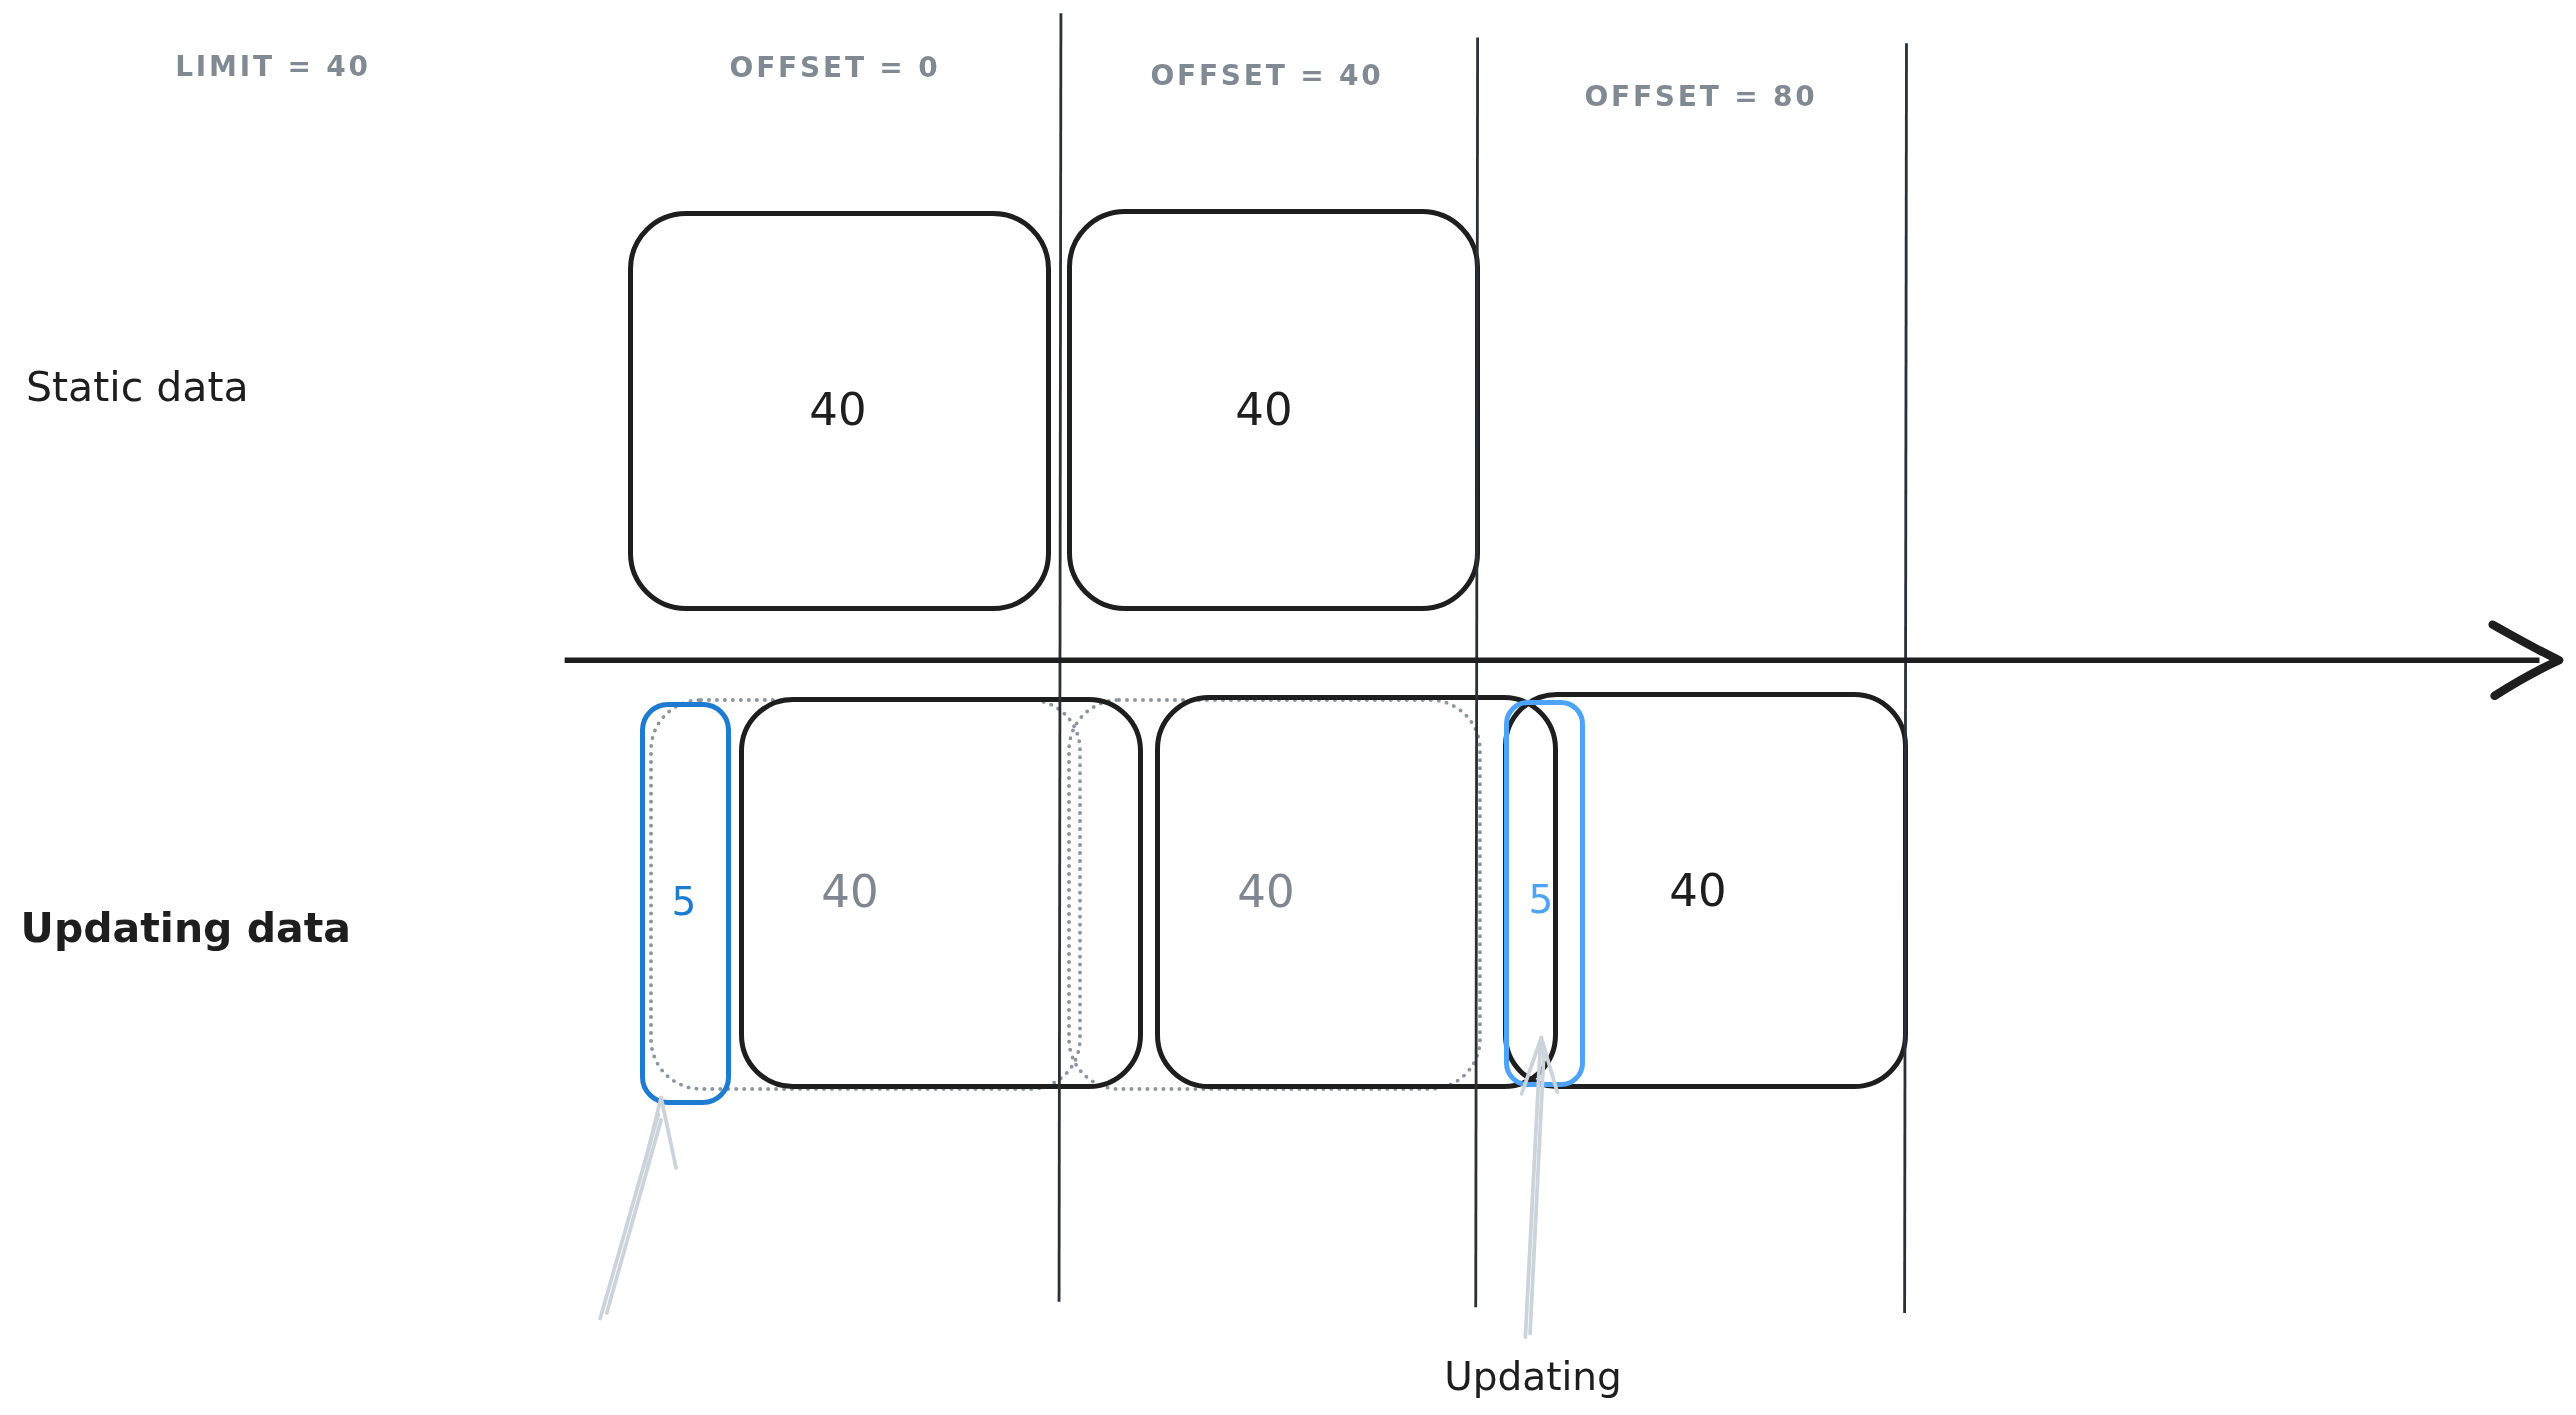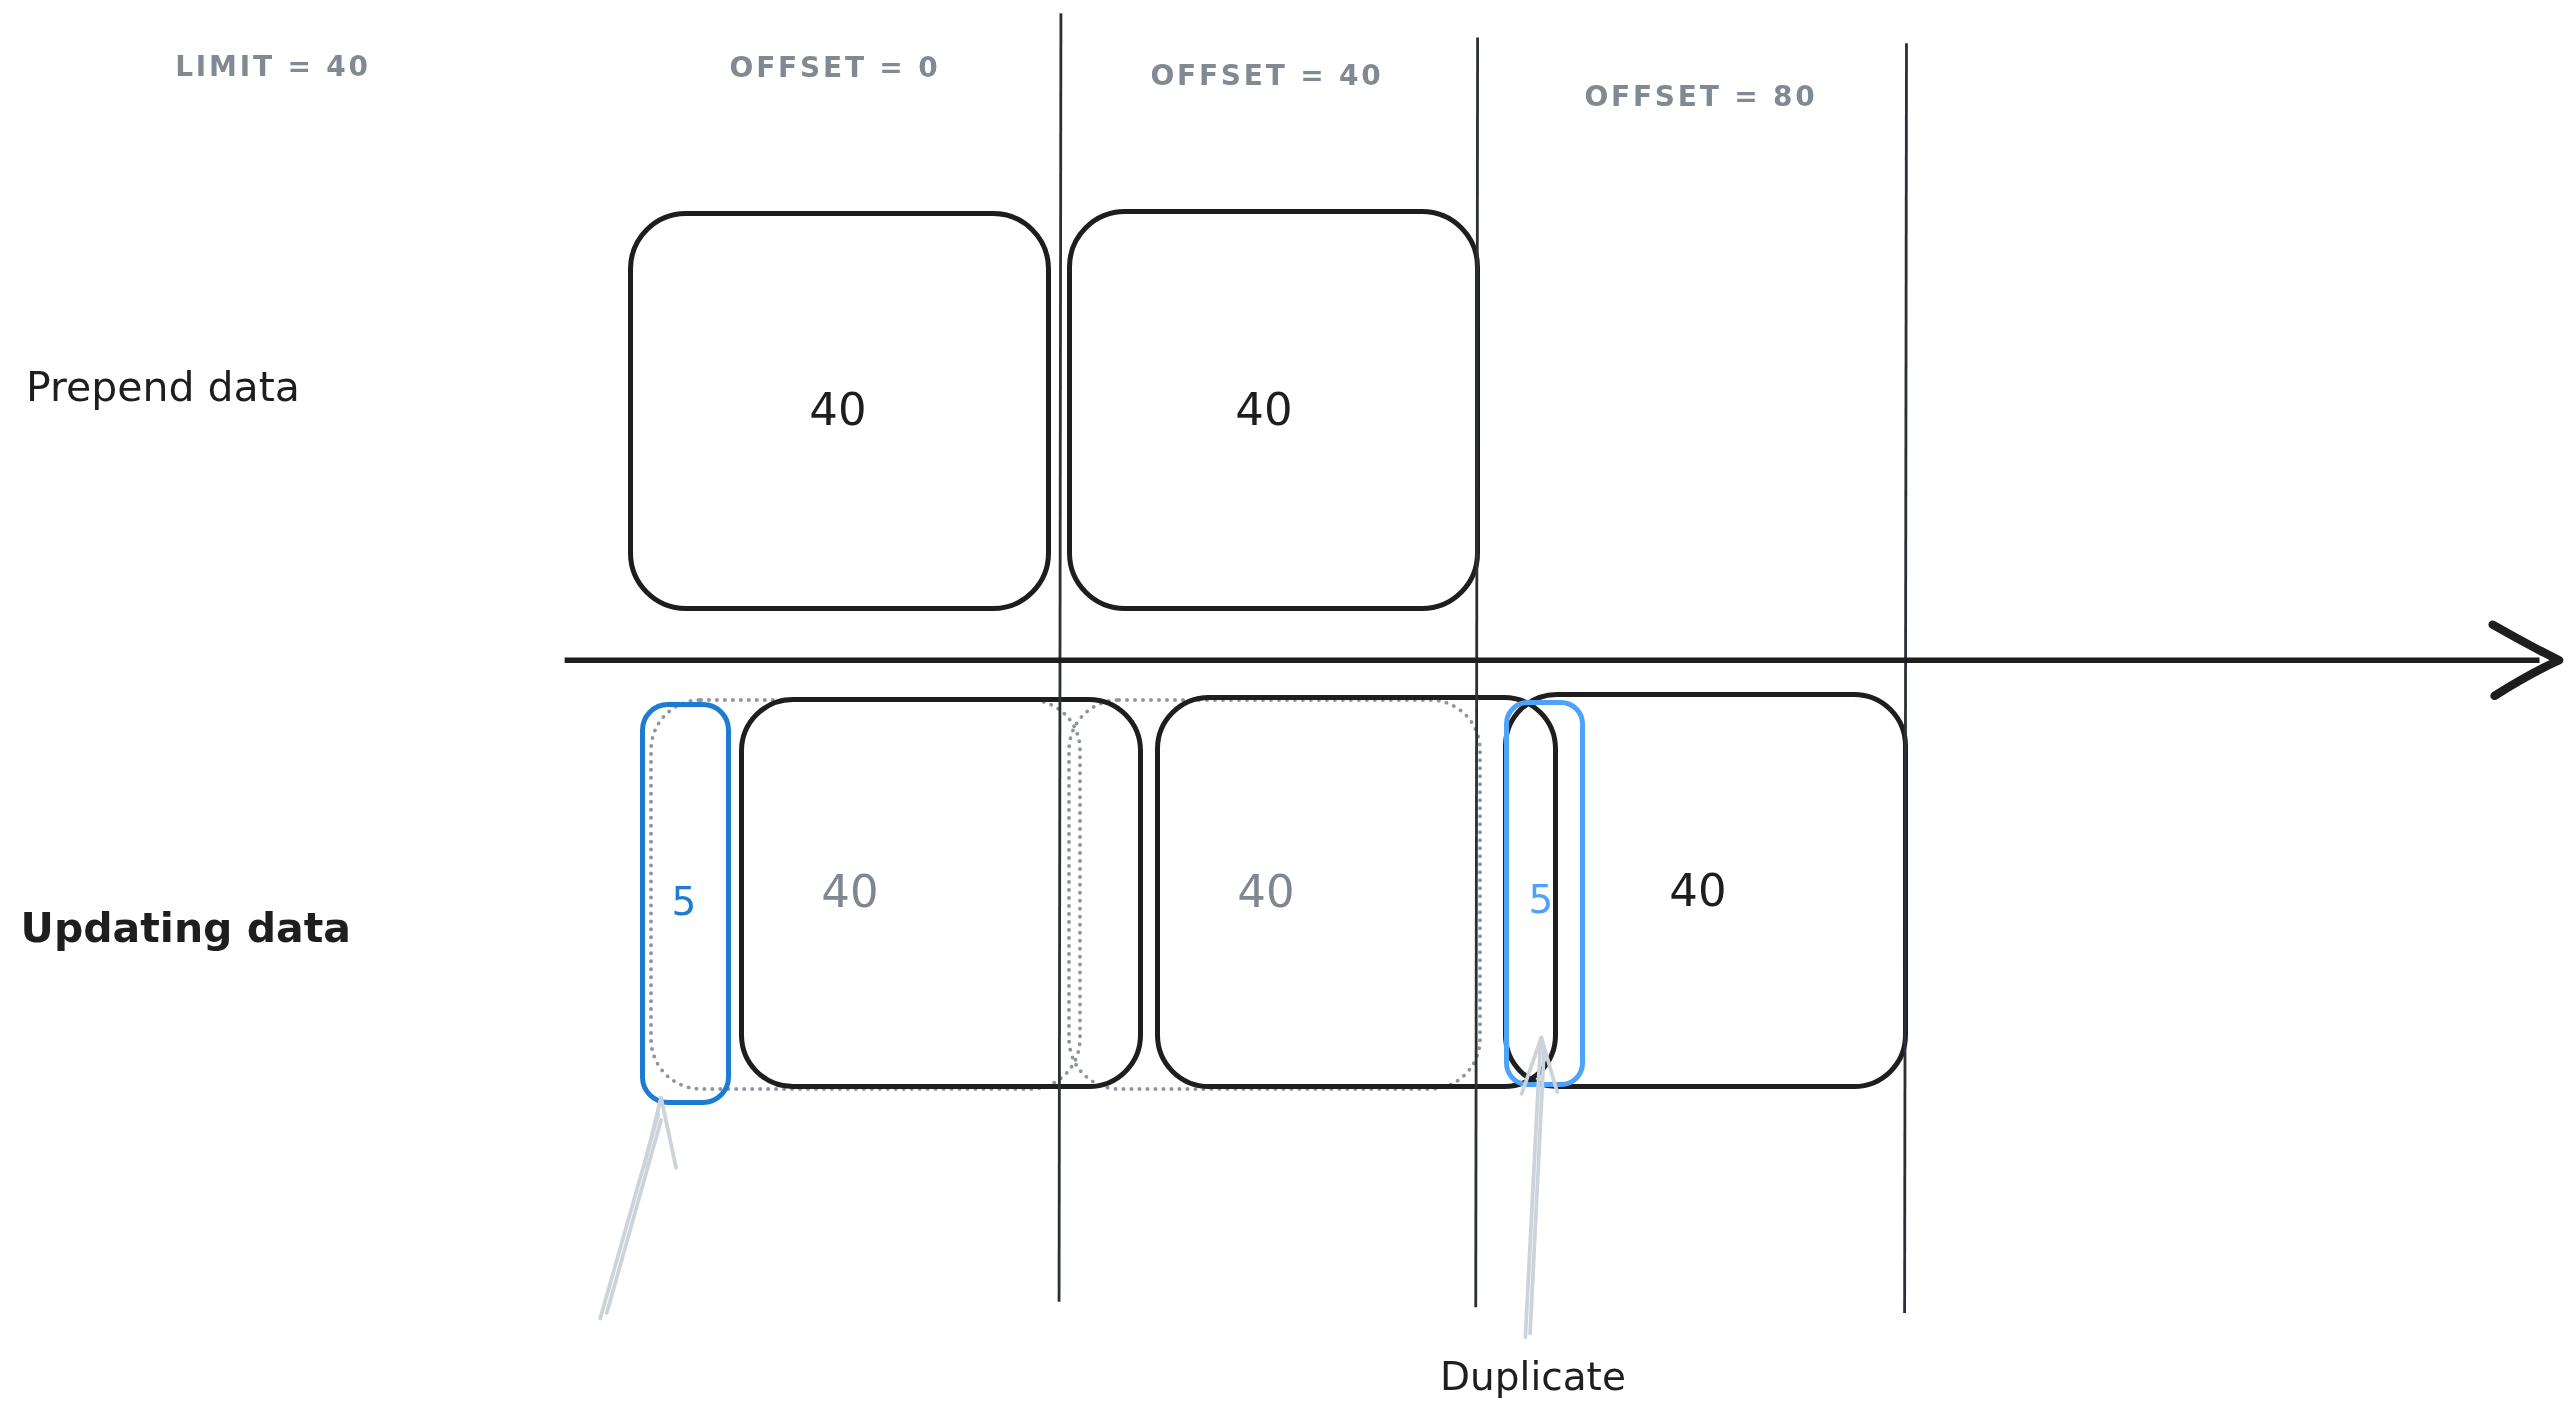--- a/index.html
+++ b/index.html
@@ -75,21 +75,21 @@
 </head>
 <body>
 
 <div class="canvas">
 
   <div class="hdr labels" style="left:273px;top:66px;">LIMIT = 40</div>
   <div class="hdr labels" style="left:835px;top:67px;">OFFSET = 0</div>
   <div class="hdr labels" style="left:1267px;top:75px;">OFFSET = 40</div>
   <div class="hdr labels" style="left:1701px;top:96px;">OFFSET = 80</div>
 
-  <div class="rowlabel labels" style="left:26px;top:363px;">Prepend data</div>
+  <div class="rowlabel labels" style="left:26px;top:363px;">Static data</div>
   <div class="rowlabel labels" style="left:20.6px;top:904px;font-weight:bold;">Updating data</div>
 
   <div class="box" style="left:628px;top:211px;width:423px;height:400px;"></div>
   <div class="box" style="left:1067px;top:209px;width:413px;height:402px;"></div>
   <div class="num labels" style="left:838px;top:409px;">40</div>
   <div class="num labels" style="left:1264px;top:409px;">40</div>
 
   <div class="ghost" style="left:649px;top:698px;width:433px;height:393px;"></div>
   <div class="ghost" style="left:1067px;top:698px;width:415px;height:393px;"></div>
 
@@ -99,21 +99,21 @@
 
   <div class="bluebox" style="left:640px;top:702px;width:91px;height:403px;"></div>
   <div class="bluebox light" style="left:1504px;top:700px;width:81px;height:387px;"></div>
 
   <div class="num num-blue labels" style="left:684px;top:901px;">5</div>
   <div class="num num-gray labels" style="left:850px;top:891px;">40</div>
   <div class="num num-gray labels" style="left:1266px;top:891px;">40</div>
   <div class="num num-blue-light labels" style="left:1541px;top:899px;">5</div>
   <div class="num labels" style="left:1698px;top:890px;">40</div>
 
-  <div class="annlabel labels" style="left:1533px;top:1376px;">Duplicate</div>
+  <div class="annlabel labels" style="left:1533px;top:1376px;">Updating</div>
 
   <svg class="overlay" width="2576" height="1416" viewBox="0 0 2751 1512">
 
     <line x1="1133" y1="14" x2="1131" y2="1390" stroke="#2b3036" stroke-width="3"></line>
     <line x1="1578" y1="40" x2="1576" y2="1396" stroke="#2b3036" stroke-width="3"></line>
     <line x1="2036" y1="46" x2="2034" y2="1402" stroke="#2b3036" stroke-width="3"></line>
 
     <line x1="603" y1="705" x2="2712" y2="705" stroke="#1e1e1e" stroke-width="6"></line>
     <path d="M2662 667 Q2706 692 2733 705 Q2702 719 2664 743" fill="none" stroke="#1e1e1e" stroke-width="9" stroke-linecap="round" stroke-linejoin="round"></path>
 

